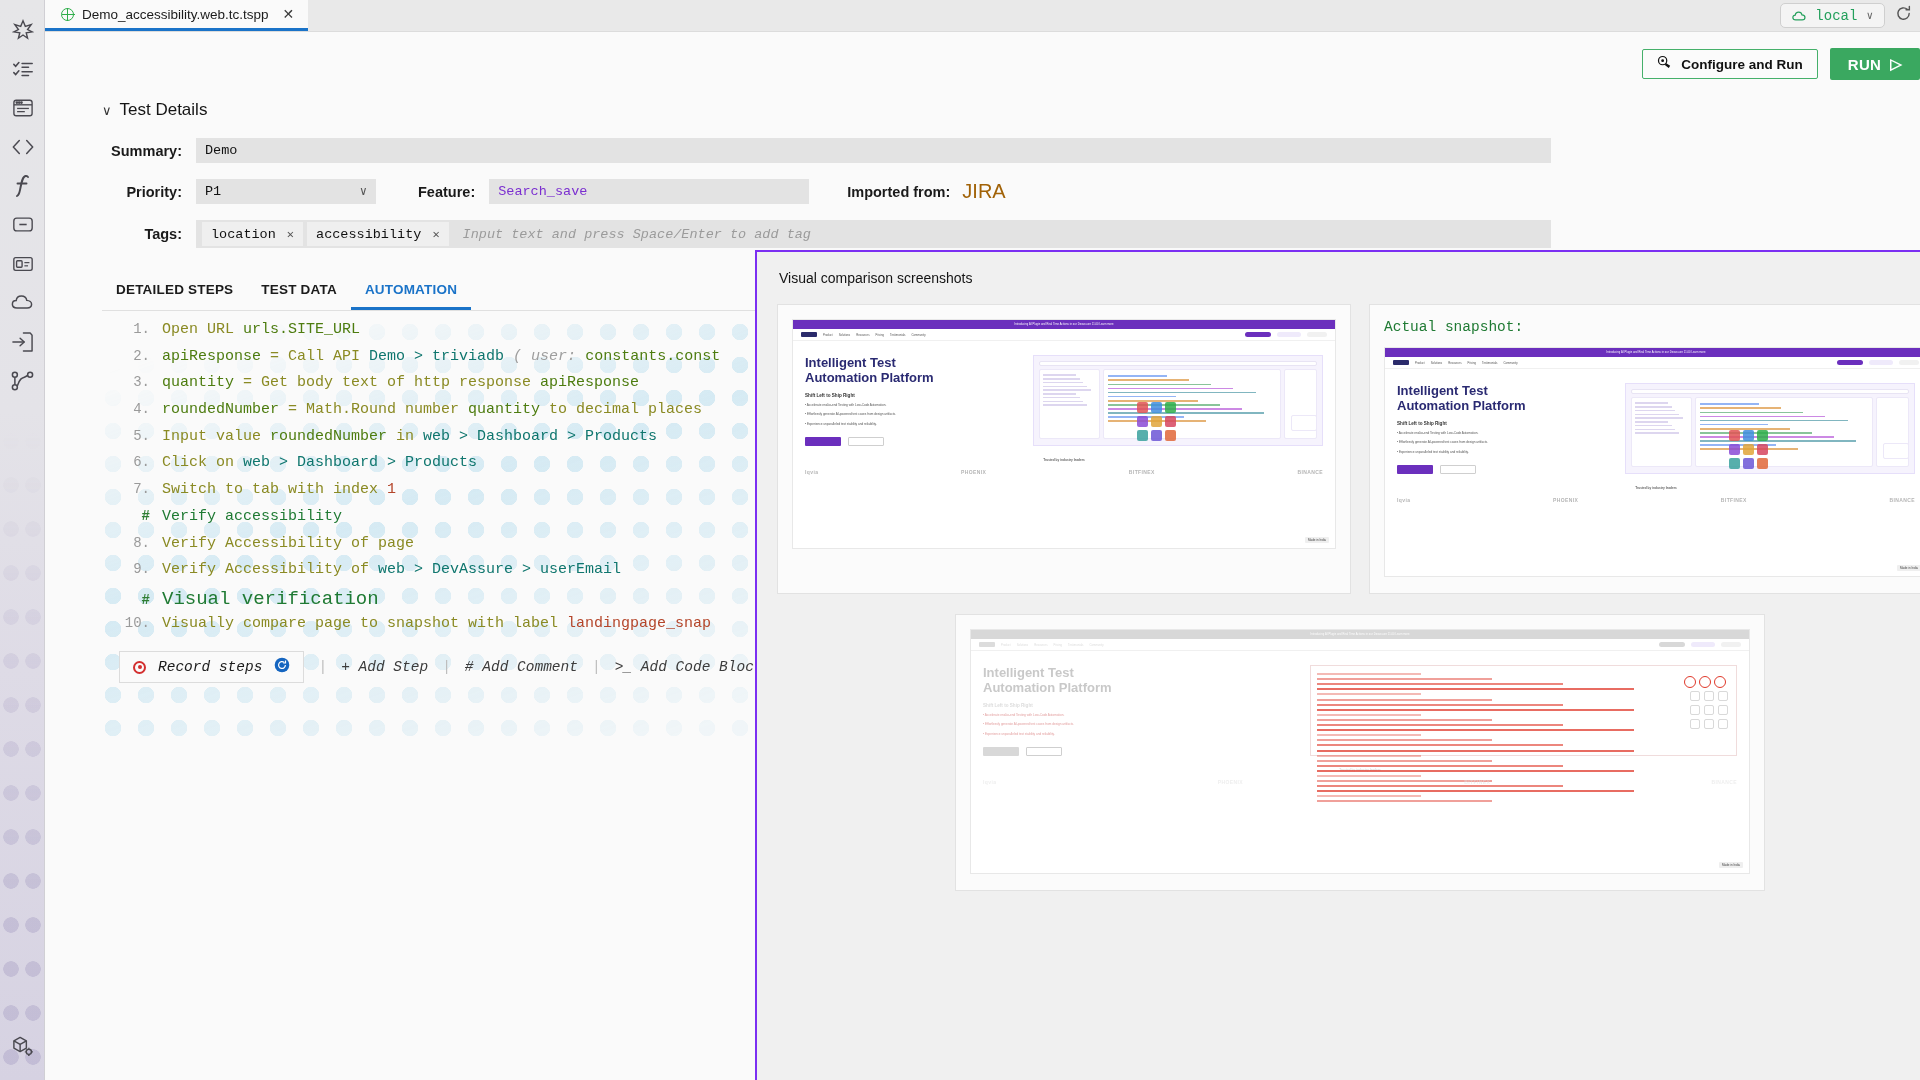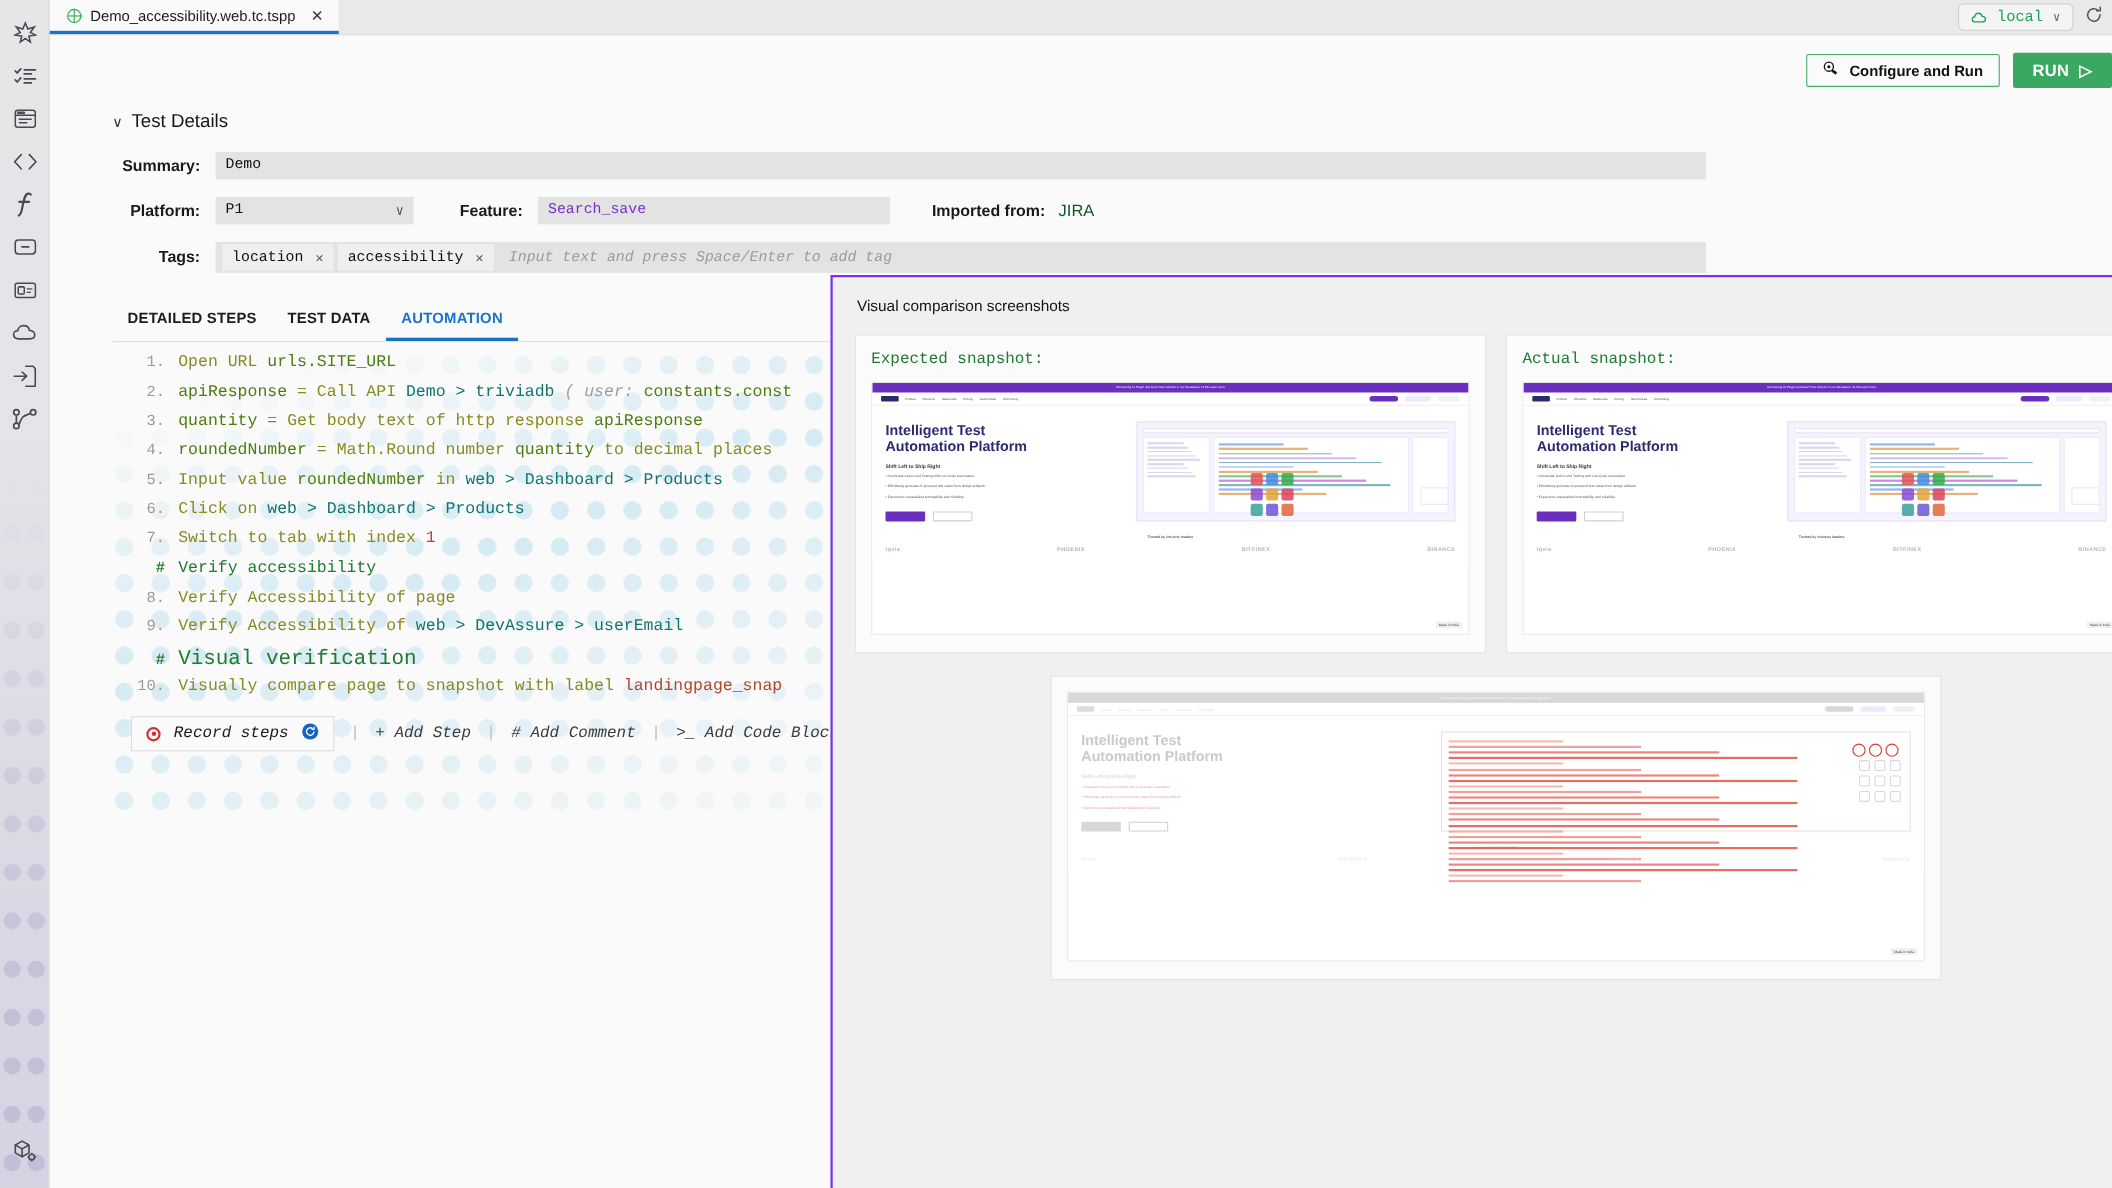--- a/index.html
+++ b/index.html
@@ -79,21 +79,21 @@
   .sec-caret { font-size: 13px; color:#333; }
 
   .frow { display:flex; align-items:center; margin-top: 14px; }
   .flabel { font-size:14.5px; color:#1a1a1a; font-weight:700; text-align:right; }
   .finput {
     background:#e3e3e3; height:25px; display:flex; align-items:center; padding: 0 9px;
     font-family:"Liberation Mono", monospace; font-size:13.5px; color:#111;
   }
   .sel { position:relative; display:flex; align-items:center; justify-content:space-between; }
   .sel .chev2 { color:#555; font-size:12px; }
-  .link { color:#14532d; font-size:15px; text-decoration:none; }
+  .link { color:#a16207; font-size:20px; text-decoration:none; }
   .mono-purple { color:#7b2fd0; font-family:"Liberation Mono", monospace; font-size:13.5px; }
 
   .tagbox { background:#e3e3e3; height:28px; display:flex; align-items:center; padding: 0 6px; gap:0; }
   .tag {
     background:#efefef; height:24px; display:flex; align-items:center; gap:11px;
     padding: 0 9px; margin-right:4px;
     font-family:"Liberation Mono", monospace; font-size:13.5px; color:#111;
   }
   .tag .tx { color:#555; font-size:12px; cursor:pointer; }
   .tagph {
@@ -342,21 +342,21 @@
         <span class="sec-caret">∨</span>
         <span>Test Details</span>
       </div>
 
       <div class="frow" style="margin-top:18px;">
         <div class="flabel" style="width:80px;">Summary:</div>
         <div class="finput" style="width:1355px;margin-left:14px;">Demo</div>
       </div>
 
       <div class="frow" style="margin-top:16px;">
-        <div class="flabel" style="width:80px;">Platform:</div>
+        <div class="flabel" style="width:80px;">Priority:</div>
         <div class="finput sel" style="width:180px;margin-left:14px;">
           <span>P1</span>
           <span class="chev2">∨</span>
         </div>
         <div class="flabel" style="width:auto;margin-left:42px;">Feature:</div>
         <div class="finput" style="width:320px;margin-left:14px;">
           <span class="mono-purple">Search_save</span>
         </div>
         <div class="flabel" style="width:auto;margin-left:38px;">Imported from:</div>
         <a class="link" href="#" style="margin-left:12px;">JIRA</a>
@@ -481,21 +481,20 @@
 
     <div class="modal">
       <div class="modal-head">
         <span class="modal-title">Visual comparison screenshots</span>
 
       </div>
       <div class="modal-body">
         <div class="shots">
 
           <div class="shot">
-            <div class="shot-label">Expected snapshot:</div>
             <div class="browser mock" style="height: 230px;">
                 <div class="mtop" style="background:#6b2fbd">
                   <span>Introducing AI Plugin and Real Time Actions in our Devassure 11.00   Learn more</span>
                 </div>
                 <div class="mnav">
                   <span class="mlogo" style="background:#2b2b6b"></span>
                   <span class="mnavi" style="color:#555">Product</span>
                   <span class="mnavi" style="color:#555">Solutions</span>
                   <span class="mnavi" style="color:#555">Resources</span>
                   <span class="mnavi" style="color:#555">Pricing</span>

